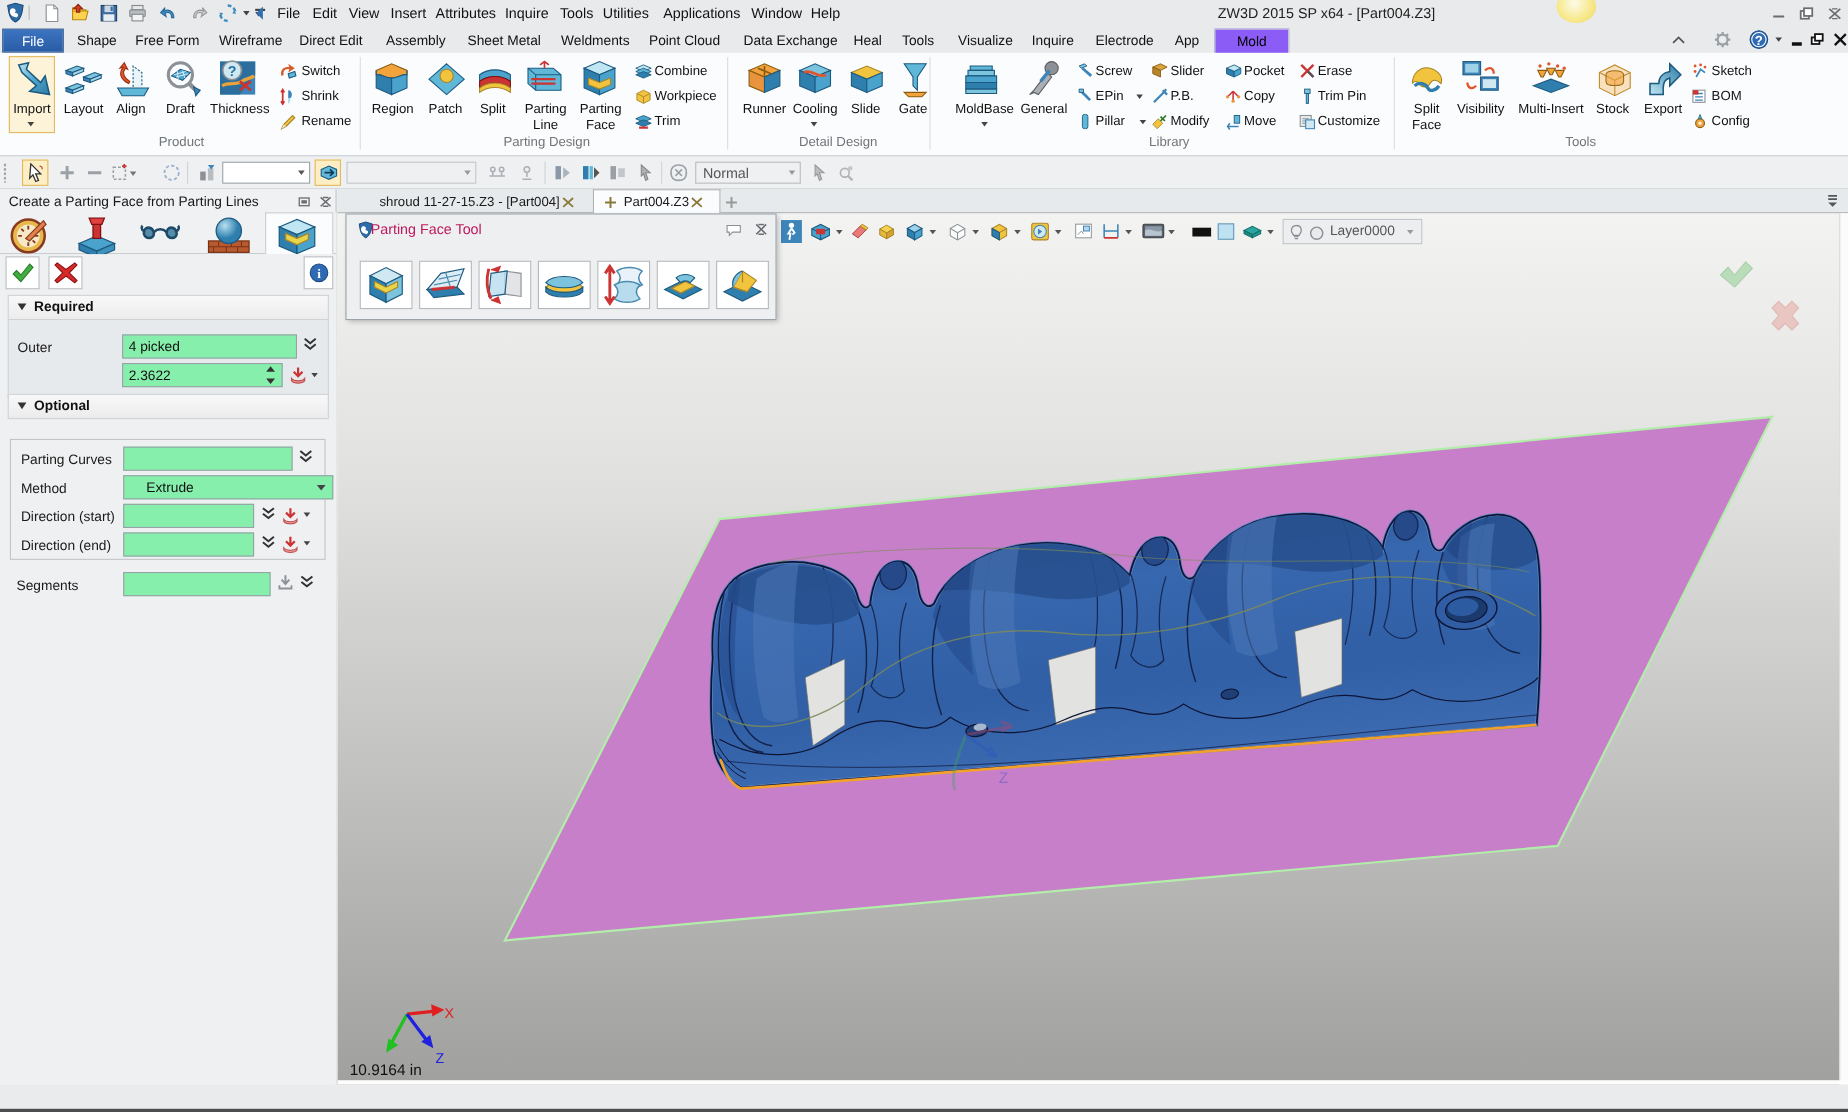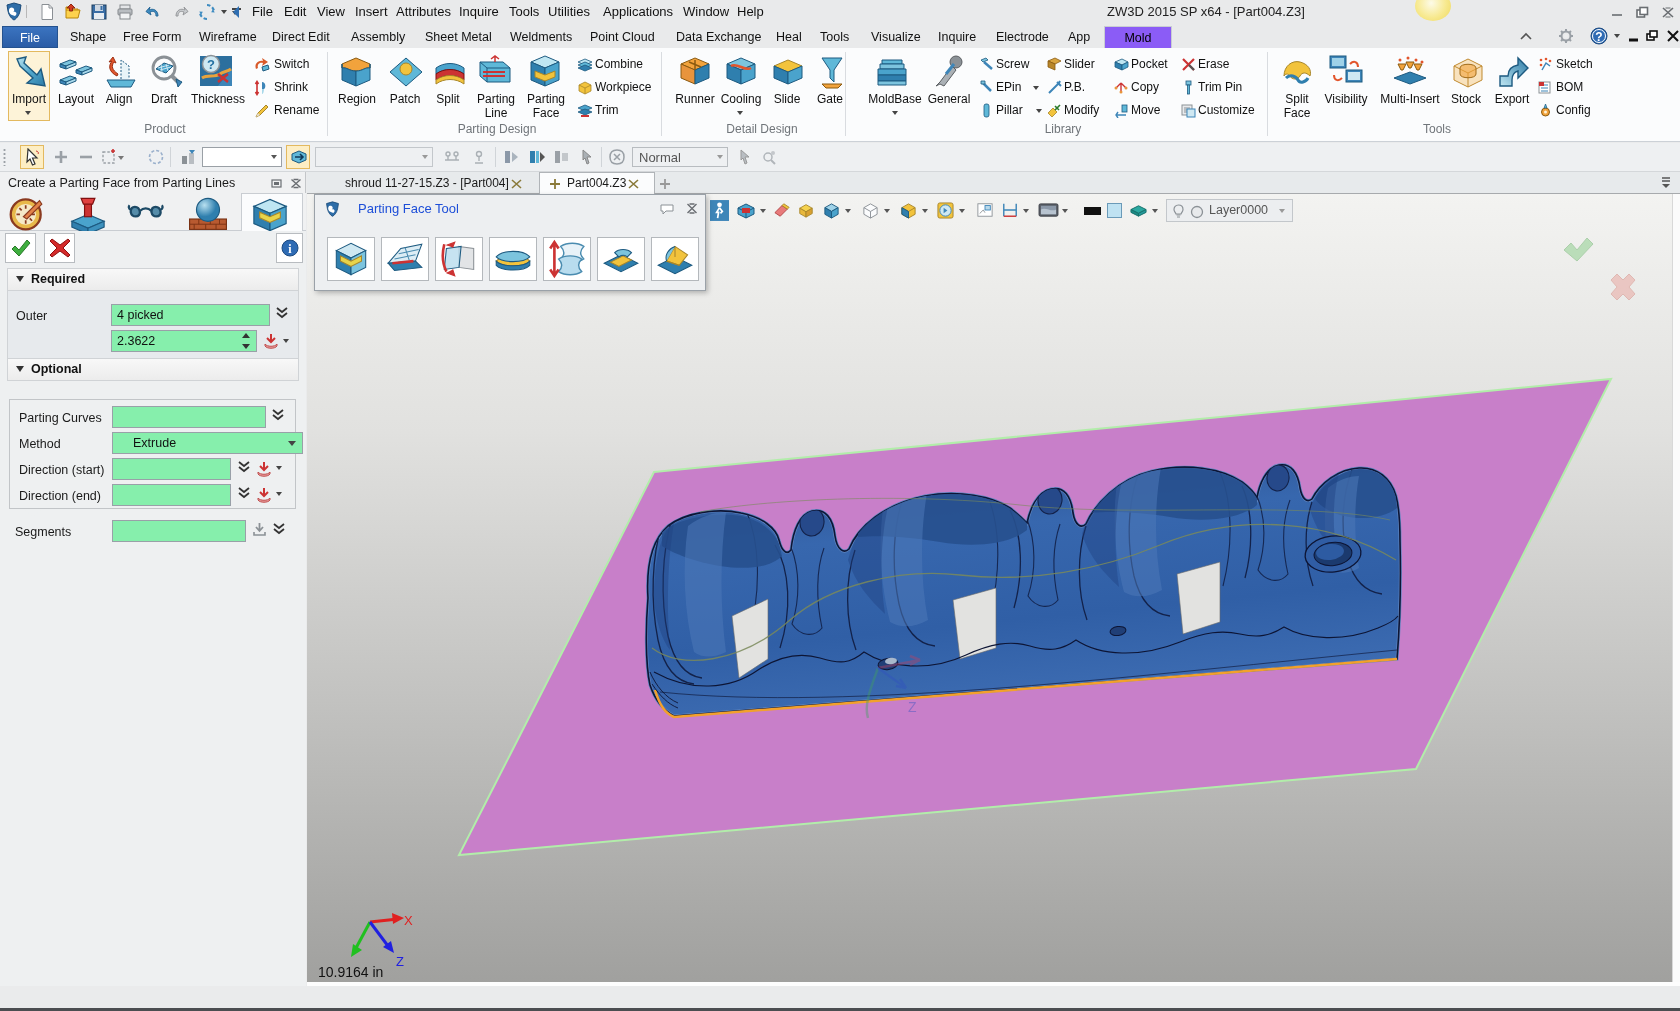--- a/index.html
+++ b/index.html
@@ -912,21 +912,21 @@
         <span style="position:absolute;left:42px;top:3px;font-size:12.5px;color:#555;">Layer0000</span>
         <div class="caret" style="left:112px;top:9px;border-top-color:#999"></div>
       </div>
     </div>
 
     <div id="pfdialog">
       <svg class="abs" style="left:9px;top:6px" width="17" height="17" viewBox="0 0 20 20">
           <path d="M3 3 L10 1 L17 3 L16 9 C15 14 12 17 10 18 C8 17 5 14 4 9 Z" fill="#2e6da8" stroke="#1a4a78"></path>
           <path d="M6 6 C9 4 12 8 9 10 C12 9 14 12 11 14 L8 13 C5 12 4 8 6 6Z" fill="#fff"></path>
         </svg>
-      <span style="position:absolute;left:43px;top:6px;font-size:13px;color:#1d4ed8;">Parting Face Tool</span>
+      <span style="position:absolute;left:22px;top:6px;font-size:13px;color:#be185d;">Parting Face Tool</span>
       <svg class="abs" style="left:345px;top:9px" width="14" height="11" viewBox="0 0 14 11">
           <path d="M1 1 H13 V7 H6 L3 10 V7 H1Z" fill="#fff" stroke="#8b9196"></path>
         </svg>
       <svg class="abs" style="left:371px;top:8px" width="12" height="11" viewBox="0 0 12 11">
           <path d="M1.5 1 L10.5 10 M10.5 1 L1.5 10 M3.5 1 H8.5 M3.5 10 H8.5" stroke="#6a6e72" stroke-width="1.4"></path>
         </svg>
       <div class="dlgbtn" style="left:12px"><svg width="46" height="42" viewBox="0 0 40 40">
             <path d="M6 12 L20 5 L34 12 L20 19Z" fill="#cfe8f2" stroke="#1d5a80"></path>
             <path d="M6 12 L6 28 L20 35 L20 19Z" fill="#2f7fae" stroke="#1d5a80"></path>
             <path d="M34 12 L34 28 L20 35 L20 19Z" fill="#7cc4de" stroke="#1d5a80"></path>

